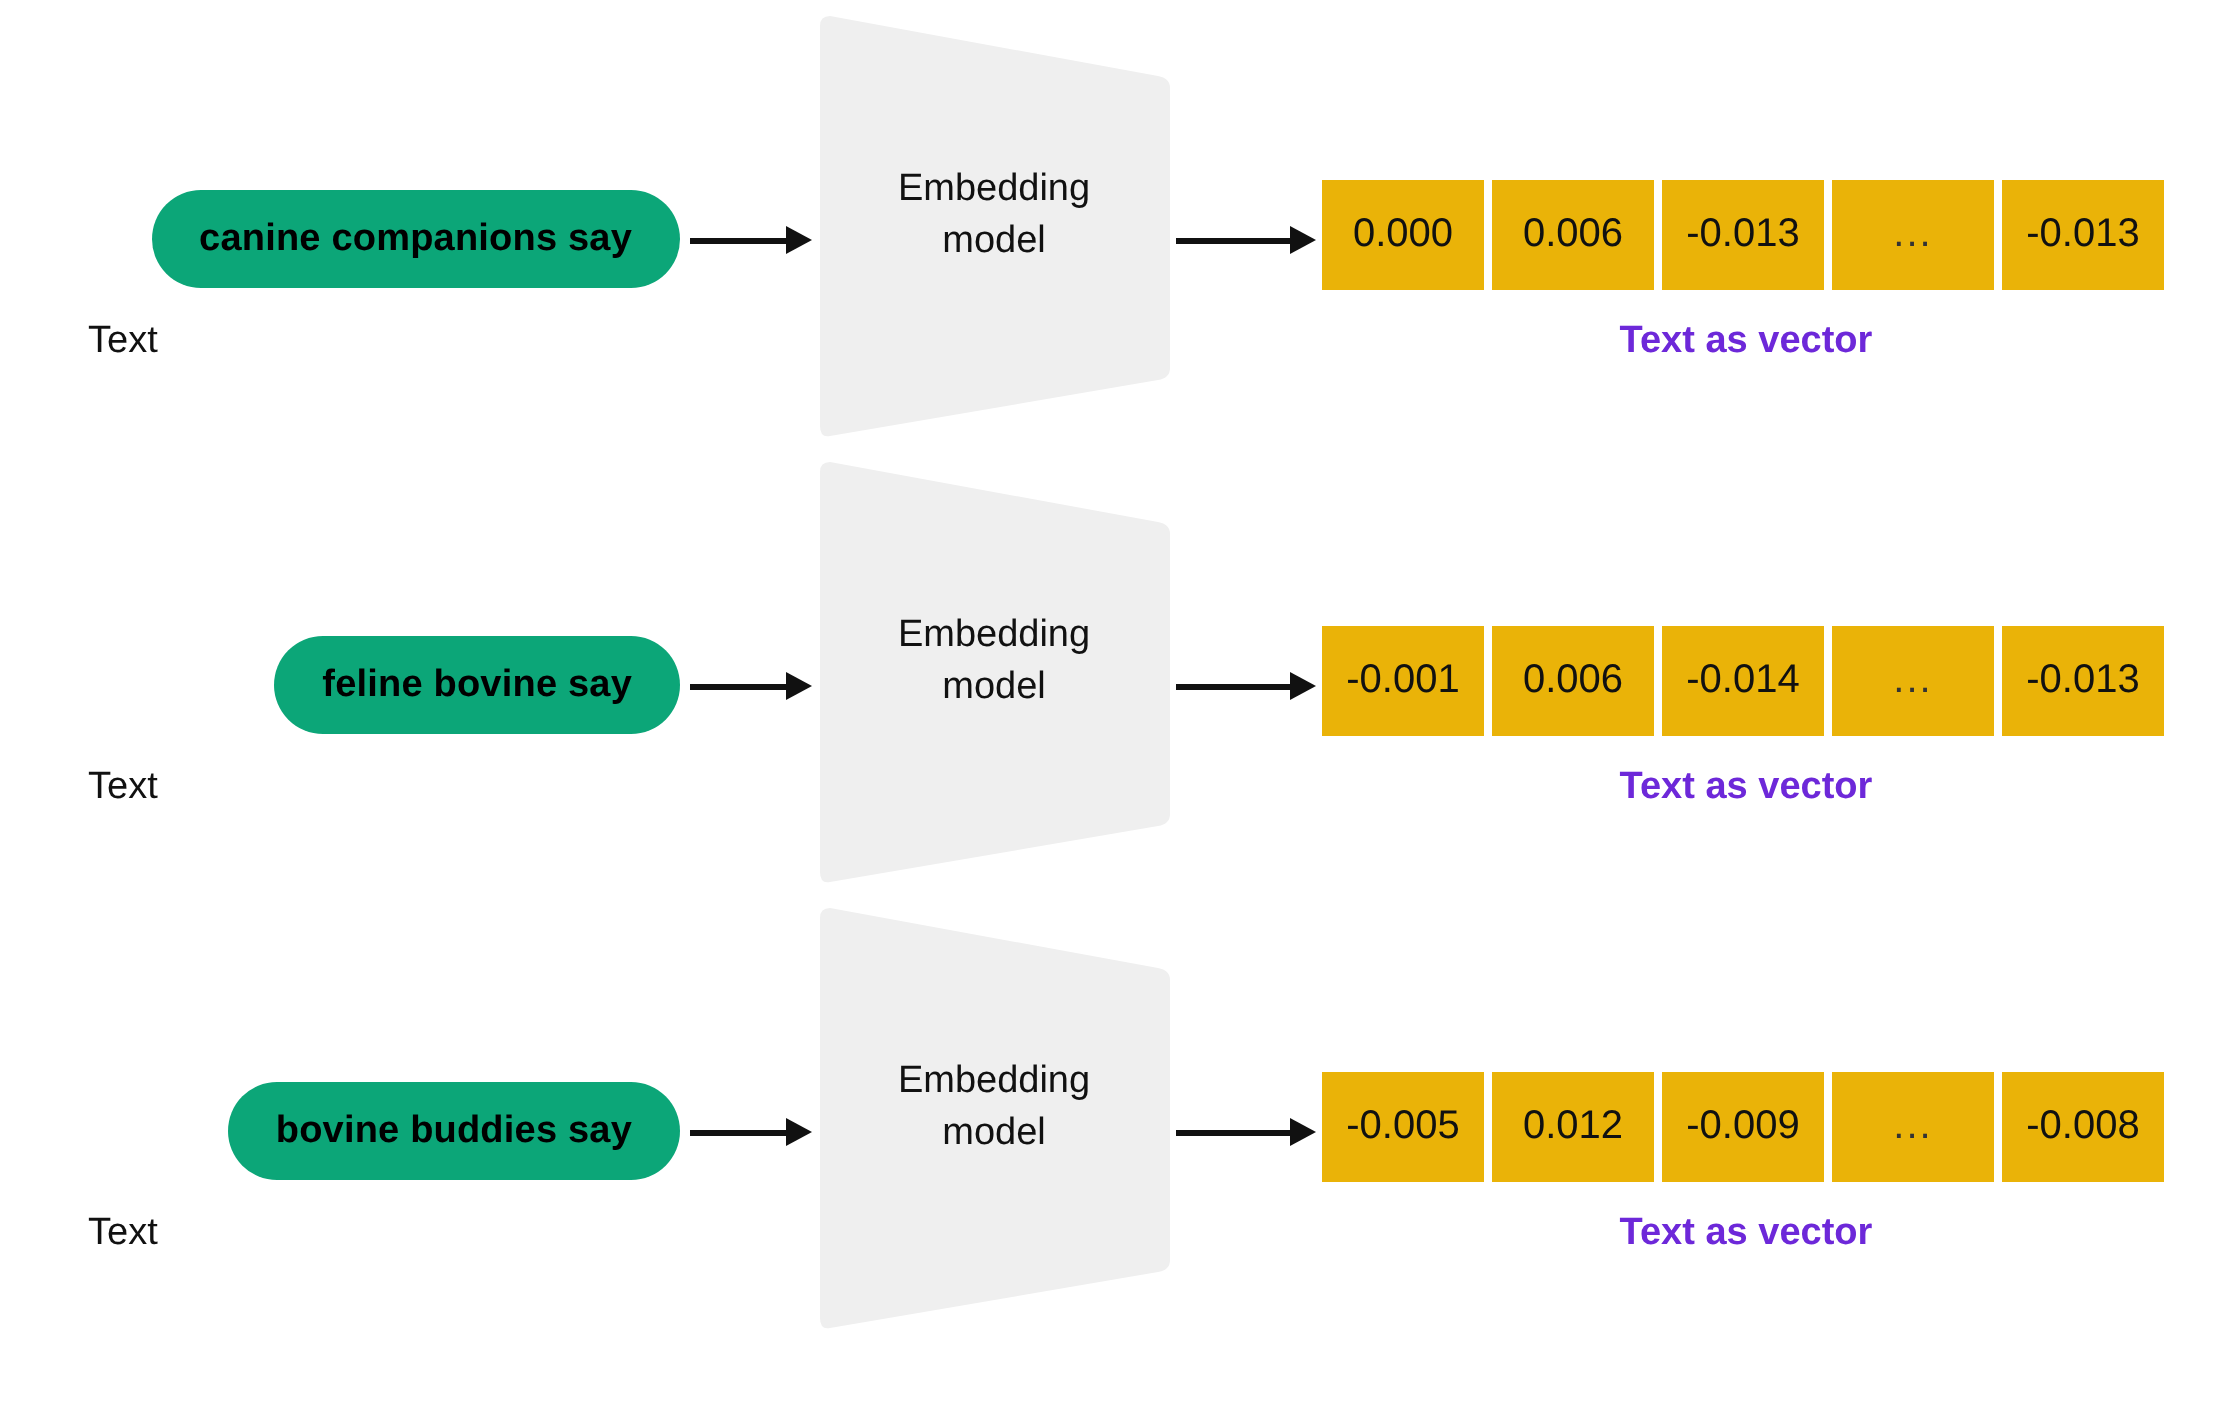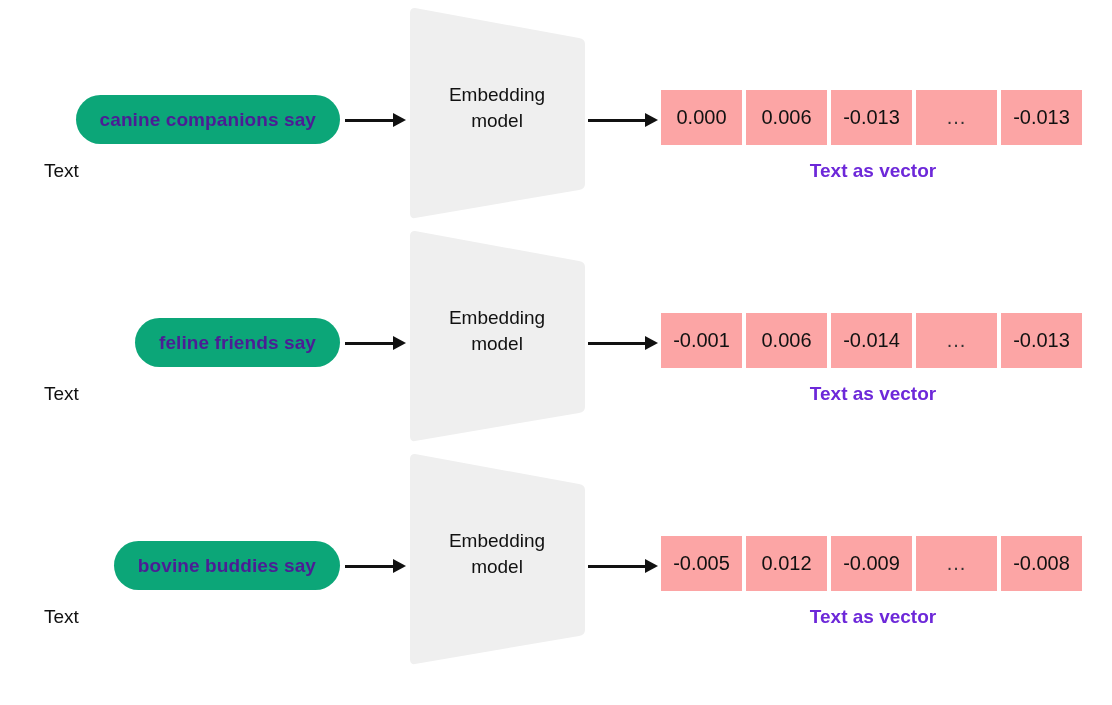--- a/index.html
+++ b/index.html
@@ -33,21 +33,21 @@
     position: absolute;
     right: 772px;            
     top: 95px;
     height: 49px;
     display: flex;
     align-items: center;
     justify-content: center;
     padding: 0 24px;
     border-radius: 26px;
     background: #0CA678;
-    color: #4c1d95;
+    color: #000000;
     font-size: 19px;
     font-weight: bold;
     letter-spacing: 0.1px;
     white-space: nowrap;
     box-sizing: border-box;
   }
   .caption-text {
     position: absolute;
     top: 160px;
     width: 300px;
@@ -115,21 +115,21 @@
   .vector {
     position: absolute;
     left: 661px;
     top: 90px;
     display: flex;
     gap: 4px;
   }
   .cell {
     width: 81px;
     height: 55px;
-    background: #fca5a5;
+    background: #eab308;
     display: flex;
     align-items: center;
     justify-content: center;
     font-size: 20px;
     color: #111111;
     text-align: center;
   }
   .cell.ellipsis {
     font-size: 20px;
     color: #333333;
@@ -181,21 +181,21 @@
       <div class="cell">-0.013</div>
       <div class="cell ellipsis">...</div>
       <div class="cell">-0.013</div>
     </div>
 
     <div class="caption-vector">Text as vector</div>
   </div>
 
   <div class="row" style="top:223px;">
 
-    <div class="pill">feline friends say</div>
+    <div class="pill">feline bovine say</div>
 
     <div class="caption-text">Text</div>
 
     <div class="arrow arrow-in">
       <div class="shaft"></div>
       <div class="head"></div>
     </div>
 
     <div class="model">
       <svg width="190" height="225" viewBox="0 0 190 225">

